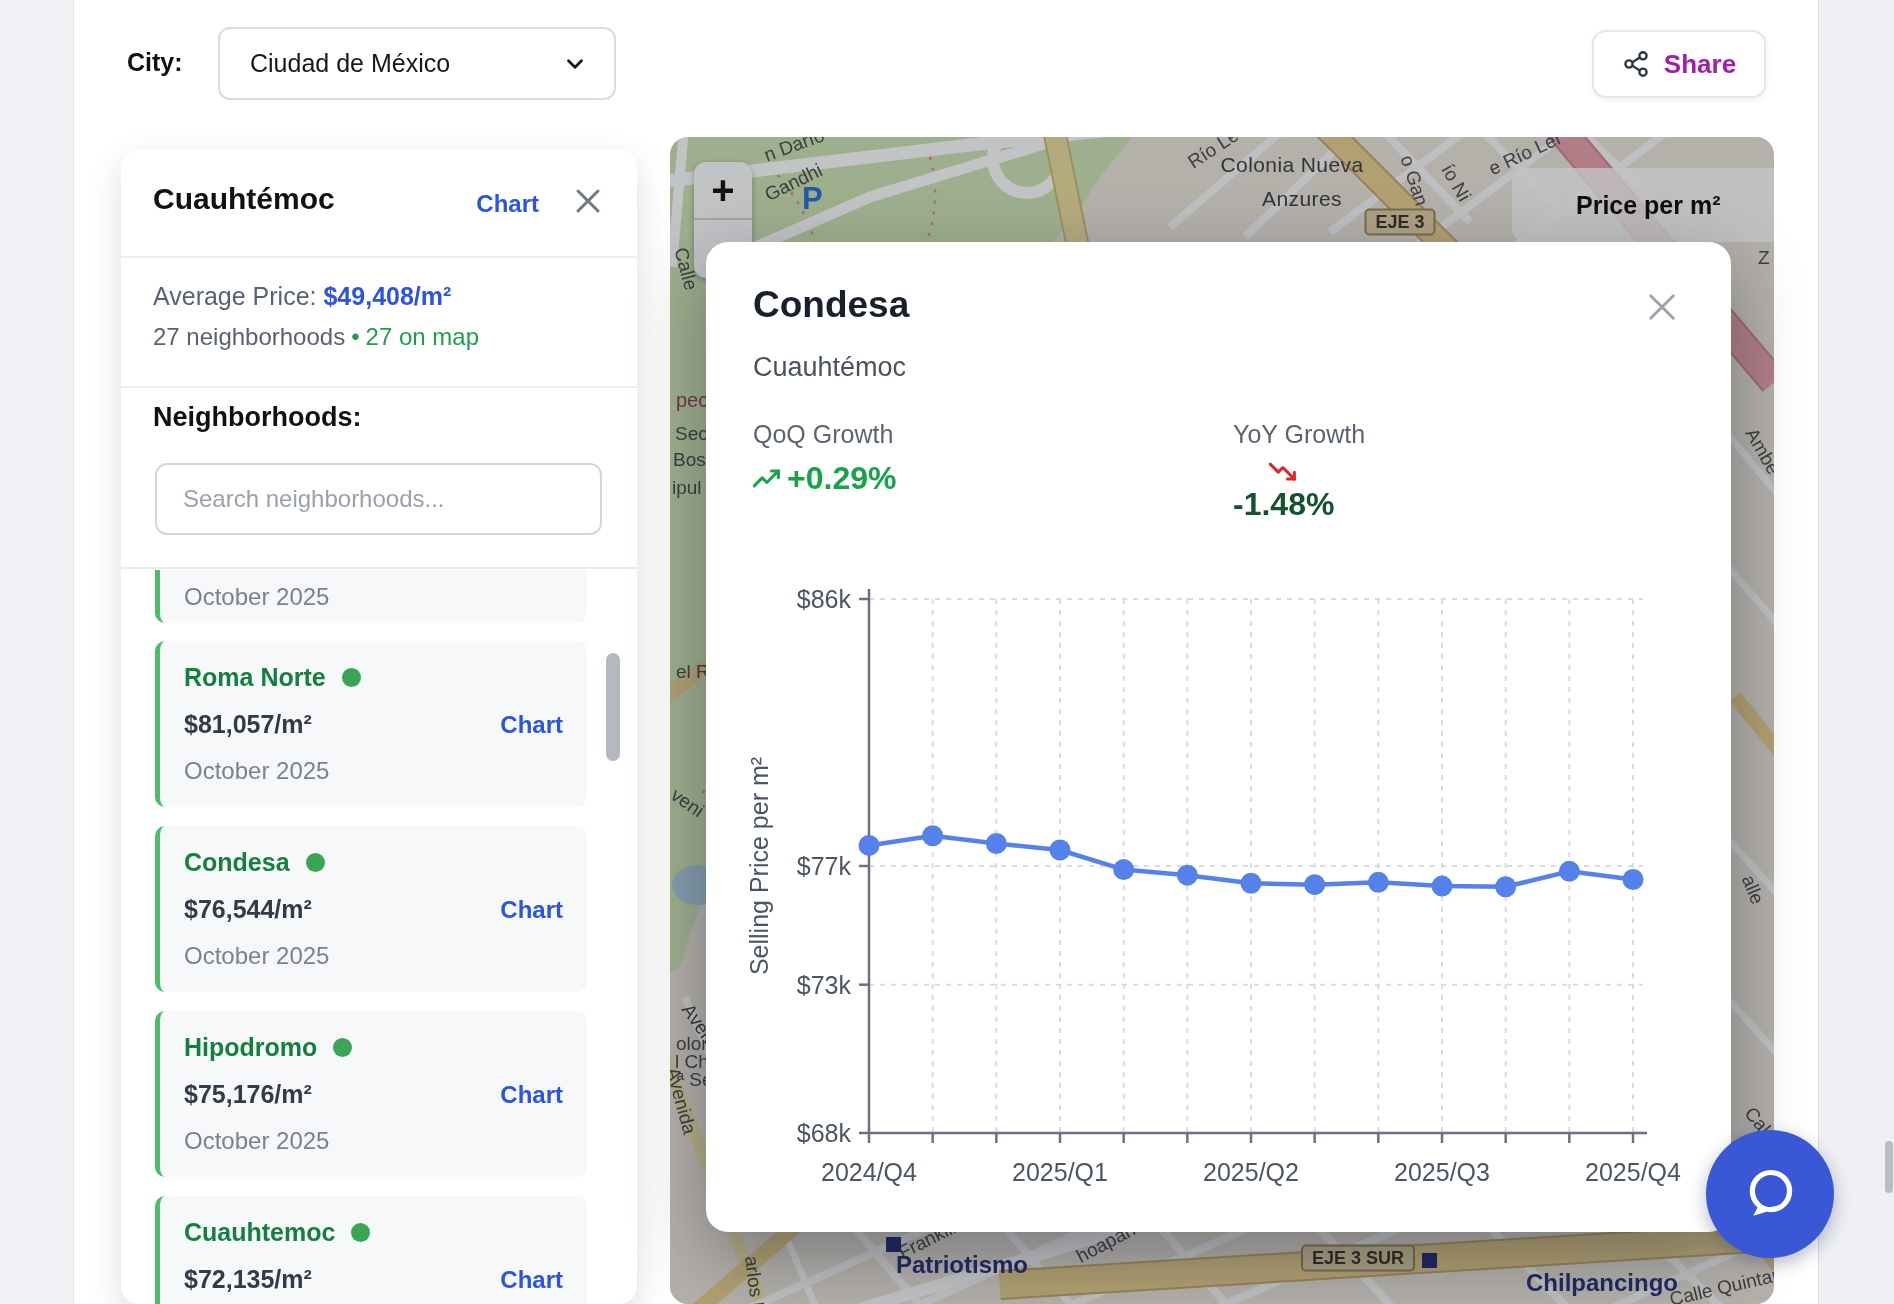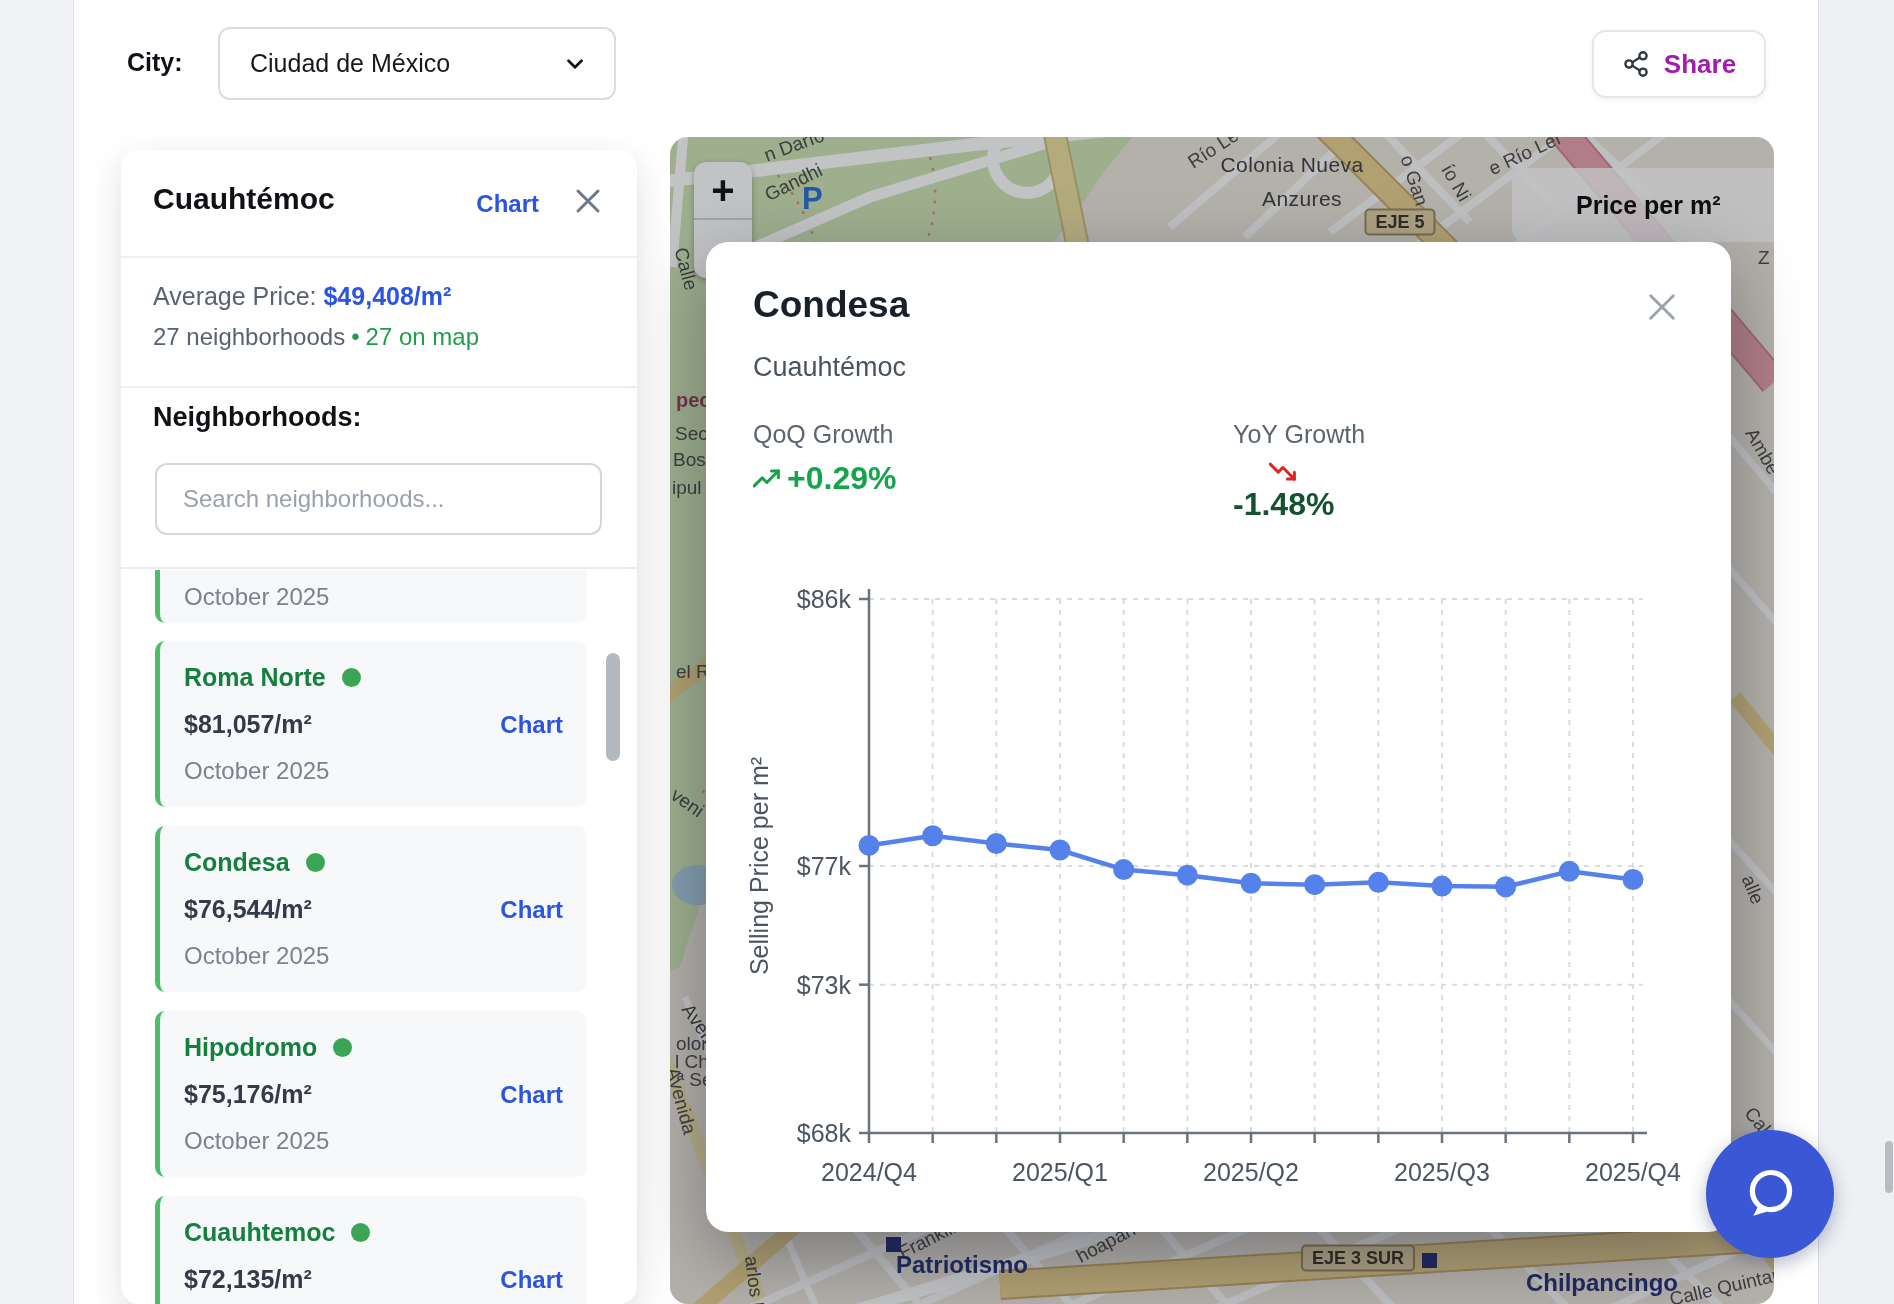--- a/index.html
+++ b/index.html
@@ -49,21 +49,21 @@
 
   
   .map-card{position:absolute;left:670px;top:137px;width:1104px;height:1167px;border-radius:18px;overflow:hidden;z-index:10;background:#ece6db;}
   .map-svg{position:absolute;left:0;top:0;}
   .map-labels{position:absolute;left:0;top:0;width:100%;height:100%;}
   .map-label{position:absolute;color:#4c4c4c;font-size:19px;white-space:nowrap;transform-origin:left center;}
   .ml-area{font-size:21px;color:#3d3e44;letter-spacing:.4px;}
   .ml-metro{font-size:24px;font-weight:bold;color:#27307a;}
   .ml-badge{font-size:18px;font-weight:bold;color:#3c3425;background:#e3d2a8;border:2px solid #9c8a5f;border-radius:5px;padding:1px 9px;}
   .ml-parking{color:#2a6fdb;font-size:31px;font-weight:bold;}
-  .ml-maroon{color:#9a3e55;font-weight:bold;font-size:20px;}
+  .ml-maroon{color:#9a3e55;font-weight:normal;font-size:20px;}
   .ml-roadlbl{color:#454138;font-size:19px;}
   .metro-sq{position:absolute;width:15px;height:15px;background:#272f78;}
   .map-zoom{position:absolute;left:24px;top:25px;width:58px;height:116px;background:#fff;border-radius:12px;box-shadow:0 2px 6px rgba(0,0,0,.3);overflow:hidden;}
   .map-zoom .zin{height:58px;display:flex;align-items:center;justify-content:center;font-size:40px;font-weight:bold;color:#111;border-bottom:2px solid #d4d4d4;cursor:pointer;}
   .map-zoom .zout{height:56px;cursor:pointer;}
   .map-legend{position:absolute;left:842px;top:31px;width:262px;height:74px;background:rgba(255,255,255,.82);border-radius:14px 0 0 14px;display:flex;align-items:center;padding-left:64px;}
   .map-legend span{font-size:25px;font-weight:bold;color:#0b0c0e;}
   .map-dim{position:absolute;left:0;top:0;width:100%;height:100%;background:rgba(18,22,30,.26);}
 
   
@@ -175,21 +175,21 @@
       <path d="M330,1148 L1104,1100" fill="none" stroke="#e8d08f" stroke-width="26"></path>
       <path d="M20,1180 L130,1085" fill="none" stroke="#e8d08f" stroke-width="16"></path>
     </svg>
 
     <div class="map-labels">
         <div class="map-label " style="left: 95px; top: 8px; transform: rotate(-20deg);">n Darío</div>
         <div class="map-label " style="left: 96px; top: 48px; transform: rotate(-26deg);">Gandhi</div>
         <div class="map-label ml-parking" style="left: 132px; top: 44px;">P</div>
         <div class="map-label ml-area" style="left: 622px; top: 28px; transform: translate(-50%, -50%);">Colonia Nueva</div>
         <div class="map-label ml-area" style="left: 632px; top: 62px; transform: translate(-50%, -50%);">Anzures</div>
-        <div class="map-label ml-badge" style="left: 730px; top: 85px; transform: translate(-50%, -50%);">EJE 5</div>
+        <div class="map-label ml-badge" style="left: 730px; top: 85px; transform: translate(-50%, -50%);">EJE 3</div>
         <div class="map-label " style="left: 520px; top: 16px; transform: rotate(-33deg);">Río Le</div>
         <div class="map-label " style="left: 820px; top: 22px; transform: rotate(-25deg);">e Río Ler</div>
         <div class="map-label " style="left: 736px; top: 8px; transform: rotate(72deg);">o Gan</div>
         <div class="map-label " style="left: 776px; top: 18px; transform: rotate(60deg);">ío Ni</div>
         <div class="map-label " style="left: 1088px; top: 110px;">Z</div>
         <div class="map-label " style="left: 1080px; top: 282px; transform: rotate(60deg);">Ambe</div>
         <div class="map-label " style="left: 10px; top: 100px; transform: rotate(75deg);">Calle</div>
         <div class="map-label ml-maroon" style="left: 6px; top: 252px;">pec</div>
         <div class="map-label " style="left: 5px; top: 286px;">Secc</div>
         <div class="map-label " style="left: 3px; top: 312px;">Bosq</div>

